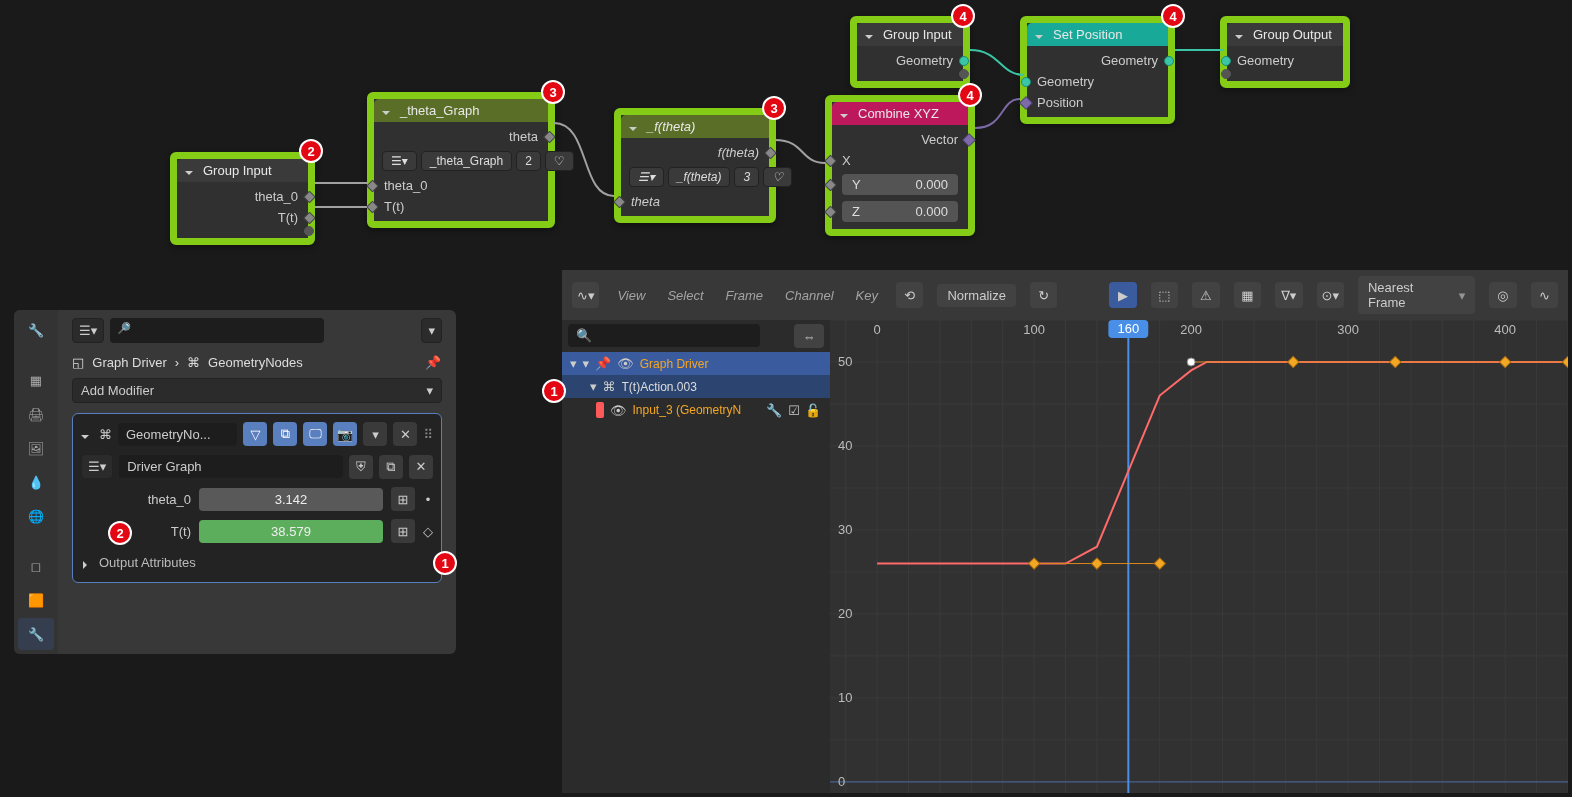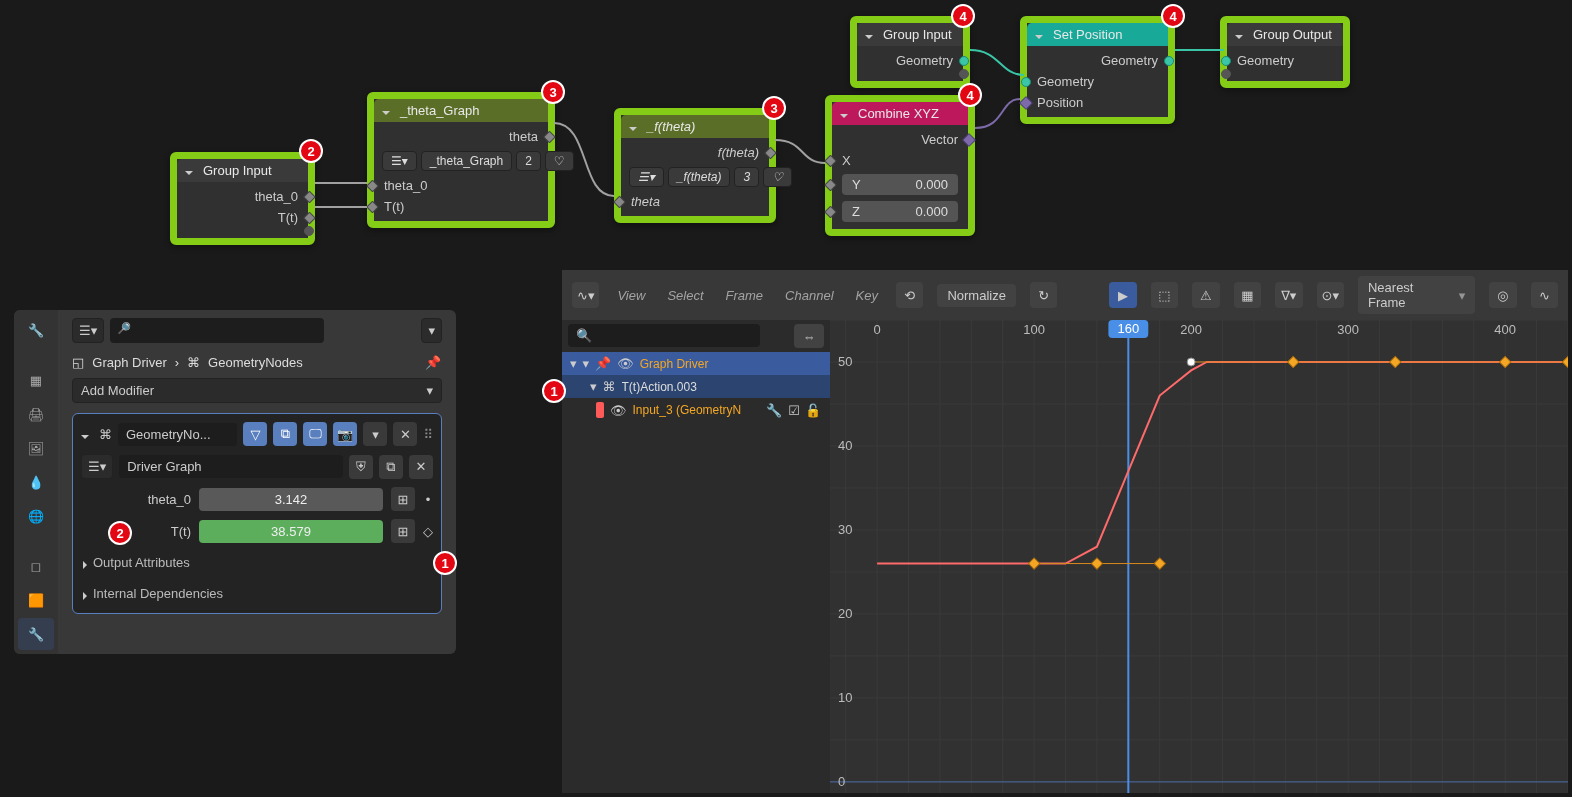--- a/index.html
+++ b/index.html
@@ -47,21 +47,21 @@
 .modrow { background:#232323; border:1px solid #5a7fbf; border-radius:6px; padding:8px; display:flex; flex-direction:column; gap:8px;}
 .modhead { display:flex; align-items:center; gap:6px;}
 .modfield { background:#1d1d1d; border-radius:4px; padding:4px 8px; flex:1; display:flex; align-items:center; gap:6px;}
 .iconbtn { width:24px;height:24px;display:flex;align-items:center;justify-content:center;background:#3a3a3a;border-radius:4px;cursor:pointer;}
 .iconbtn.on { background:#5a7fbf; color:#fff;}
 .valrow { display:flex; align-items:center; gap:8px; }
 .vlabel { width:82px; text-align:right; color:#ccc;}
 .vfield { flex:1; border-radius:4px; padding:4px 8px; text-align:center; color:#eee;}
 .vfield.grey{ background:#595959;}
 .vfield.green{ background:#5cae5c;}
-.collapse { color:#bbb; padding:4px 0; cursor:pointer; display:flex; align-items:center; text-align:center;}
+.collapse { color:#bbb; padding:4px 0; cursor:pointer; display:flex; align-items:center; gap:6px;text-align:center;}
 
 
 .graph { position:absolute; left:562px; top:270px; right:4px; bottom:4px; background:#232323; display:flex; flex-direction:column;}
 .graph-toolbar { display:flex; align-items:center; gap:14px; padding:6px 10px; background:#383838;}
 .menuitem { color:#a3a3a3; cursor:pointer; padding:2px 4px;font-style:italic;}
 .tb-btn { width:28px; height:26px; display:flex; align-items:center; justify-content:center; background:#424242; border-radius:4px; cursor:pointer;}
 .tb-btn.blue{ background:#3a5c9f;}
 .tb-pill { background:#424242; border-radius:4px; padding:4px 10px; display:flex; align-items:center; gap:6px;}
 .graph-body { flex:1; display:flex; position:relative; overflow:hidden;}
 .channels { width:268px; background:#2b2b2b; display:flex; flex-direction:column; z-index:5;}
@@ -322,24 +322,20 @@
       <div class="valrow">
         <span style="width:20px"></span>
         <span class="vlabel">T(t)</span>
         <span class="vfield green">38.579</span>
         <span class="iconbtn">⊞</span>
         <span style="width:10px;text-align:center">◇</span>
       </div>
       <div class="collapse">
             <span class="chev chev-r"></span>
             <span>Output Attributes</span>
-          </div>
-      <div class="collapse">
-            <span class="chev chev-r"></span>
-            <span>Internal Dependencies</span>
           </div>
     </div>
   </div>
 </div>
 <div class="badge" style="left:108px; top:521px;">2</div>
 <div class="badge" style="left:433px; top:551px;">1</div>
 
 <div class="graph">
   <div class="graph-toolbar">
     <span class="tb-btn">∿▾</span>

